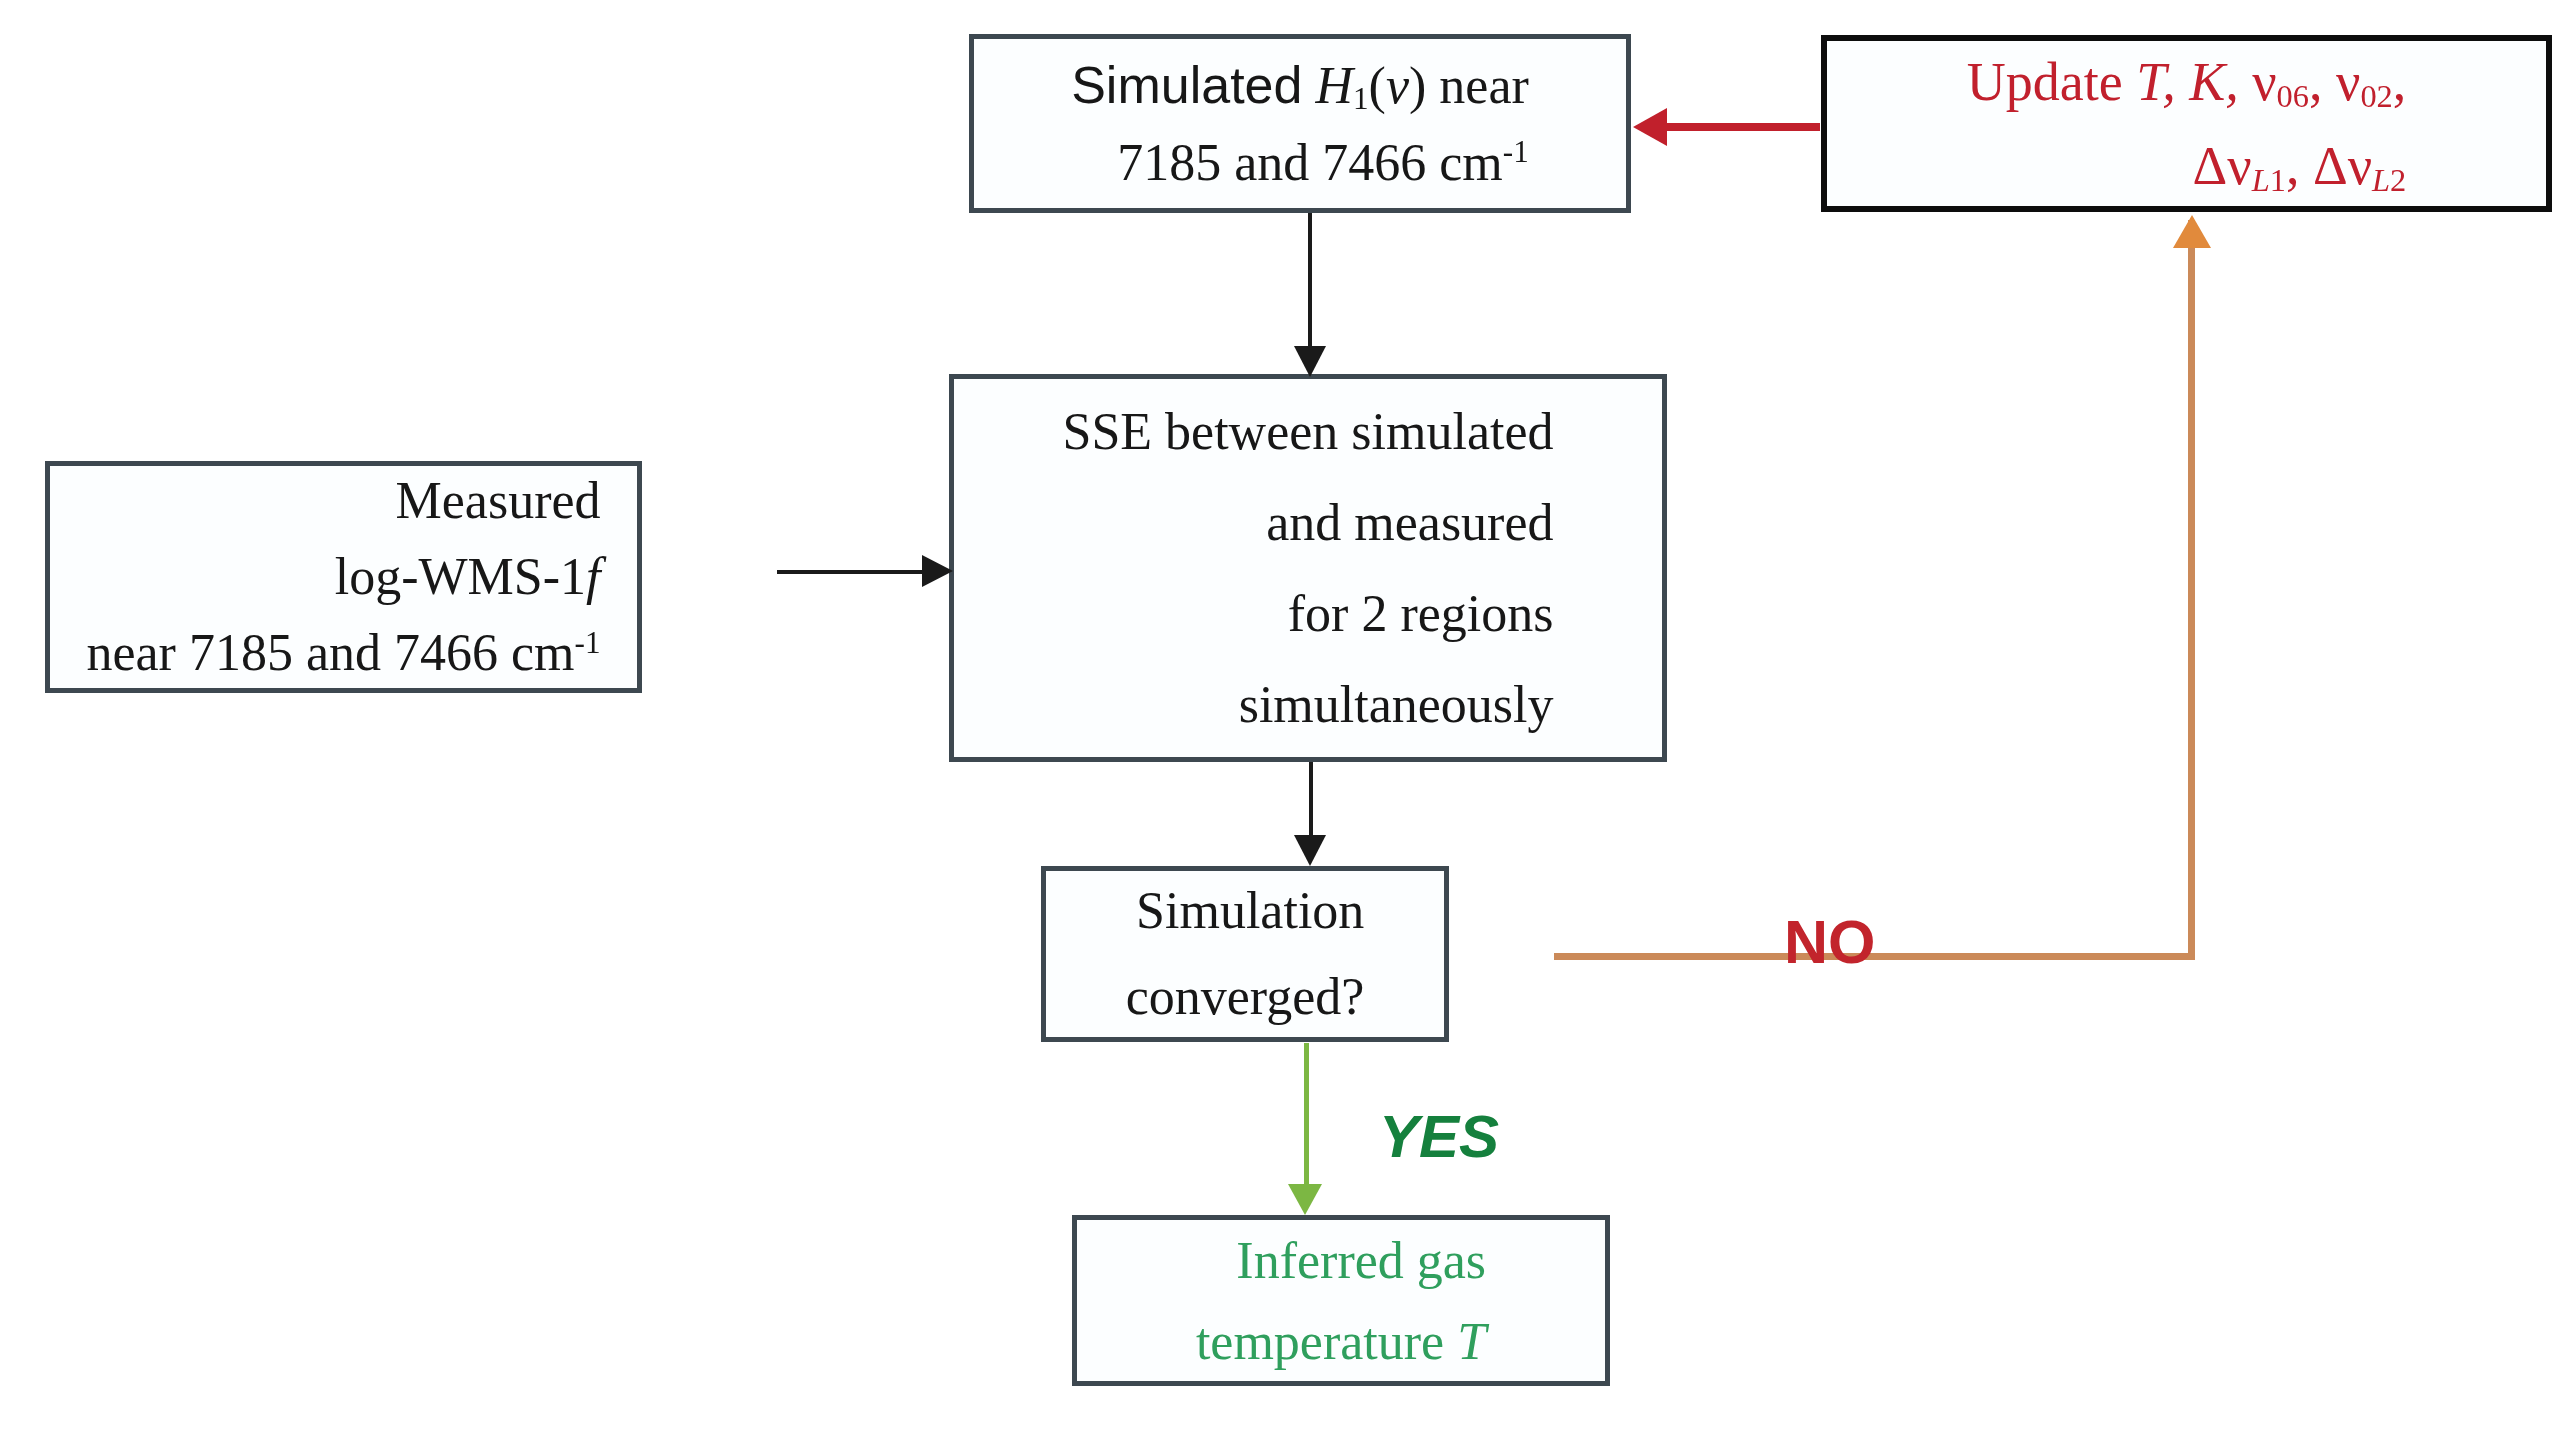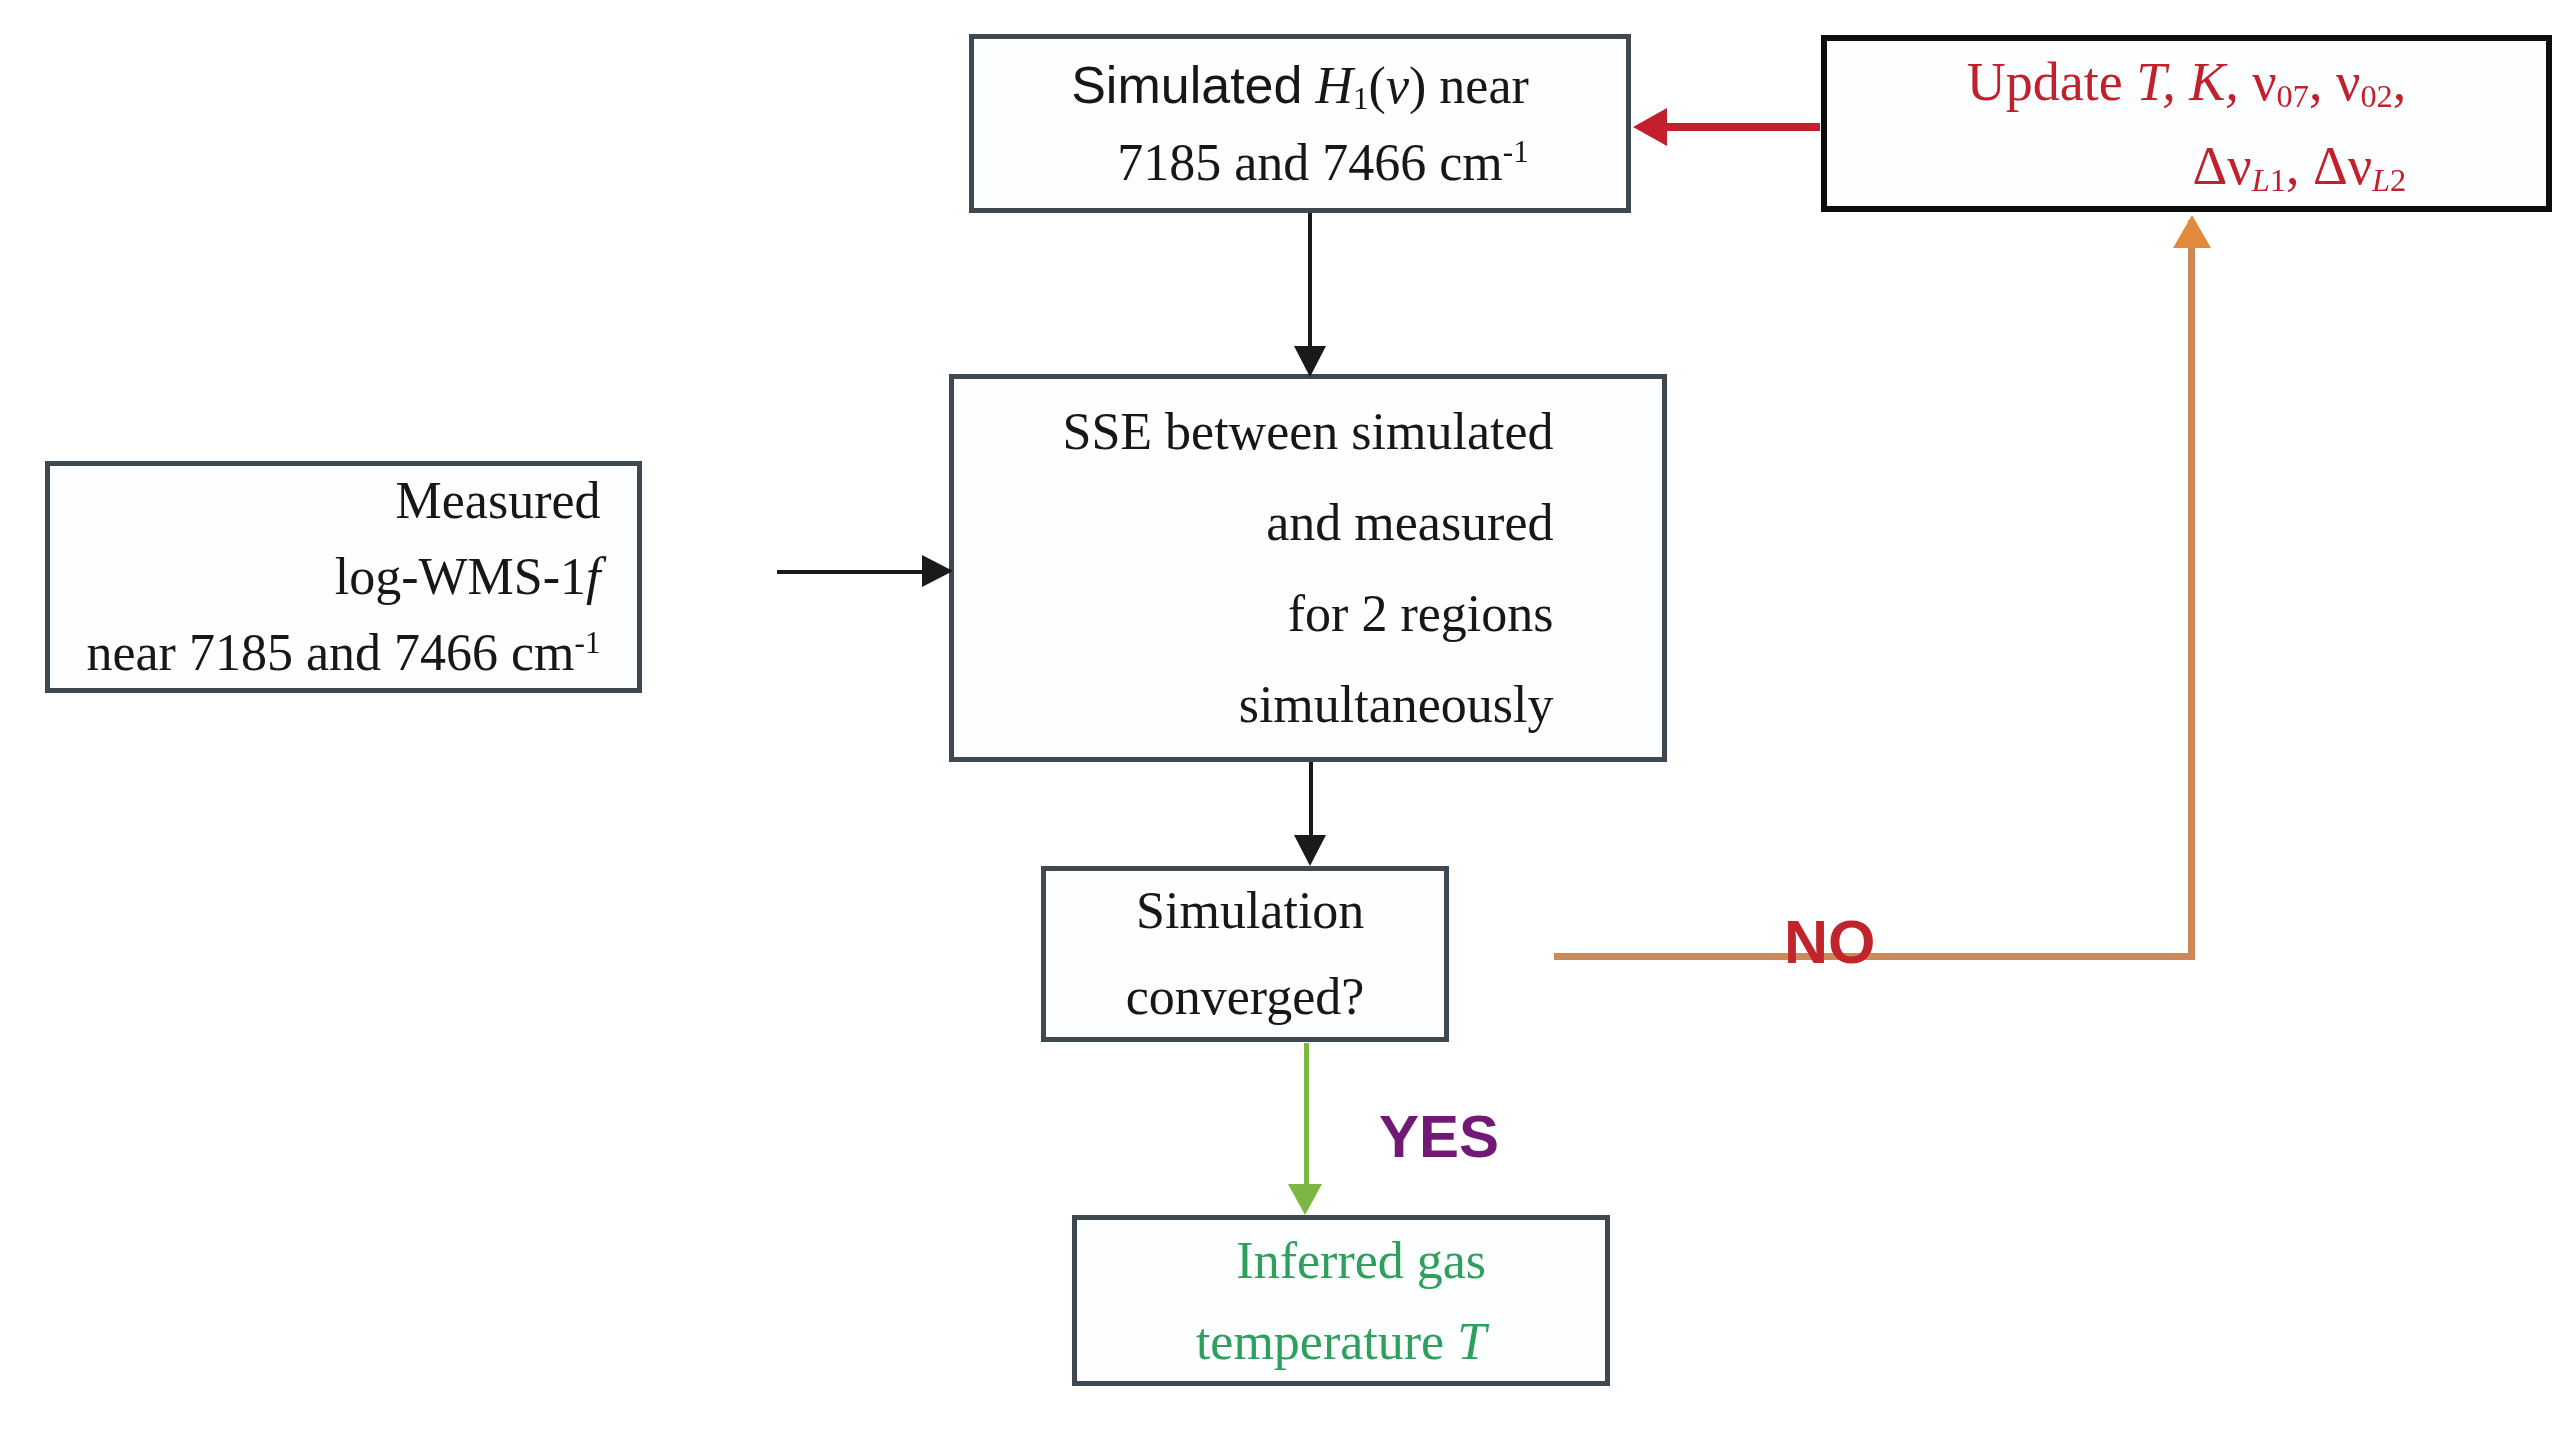--- a/index.html
+++ b/index.html
@@ -32,33 +32,33 @@
   .inferred-box .box-text{line-height:81px;}
   .measured-box .box-text{line-height:76px;}
   .line{position:absolute;}
   .head{position:absolute;width:0;height:0;}
   .flow-label{
     position:absolute;
     font-family:"Liberation Sans",sans-serif;
     font-weight:700;
   }
   .no-label{font-size:61px;color:#c2242c;margin-top:28px;}
-  .yes-label{font-size:60px;color:#701a75;font-weight:600;}
+  .yes-label{font-size:60px;color:#15803d;font-weight:600;font-style:italic;}
 </style>
 </head>
 <body>
 
 <div class="canvas">
 
   <div class="box simulated-box" style="left:969px;top:34px;width:662px;height:179px;">
     <div class="box-text"><span class="sans">Simulated</span> <i>H</i><sub>1</sub>(<i>v</i>) near<br>7185 and 7466 cm<sup>-1</sup></div>
   </div>
 
   <div class="box update-box" style="left:1821px;top:35px;width:731px;height:177px;">
-    <div class="box-text">Update <i>T, K,</i> ν<sub>07</sub>, ν<sub>02</sub>,<br>Δν<sub><i>L</i>1</sub>, Δν<sub><i>L</i>2</sub></div>
+    <div class="box-text">Update <i>T, K,</i> ν<sub>06</sub>, ν<sub>02</sub>,<br>Δν<sub><i>L</i>1</sub>, Δν<sub><i>L</i>2</sub></div>
   </div>
 
   <div class="box measured-box" style="left:45px;top:461px;width:597px;height:232px;">
     <div class="box-text">Measured<br>log-WMS-1<i>f</i><br>near 7185 and 7466 cm<sup>-1</sup></div>
   </div>
 
   <div class="box sse-box" style="left:949px;top:374px;width:718px;height:388px;">
     <div class="box-text">SSE between simulated<br>and measured<br>for 2 regions<br>simultaneously</div>
   </div>
 

